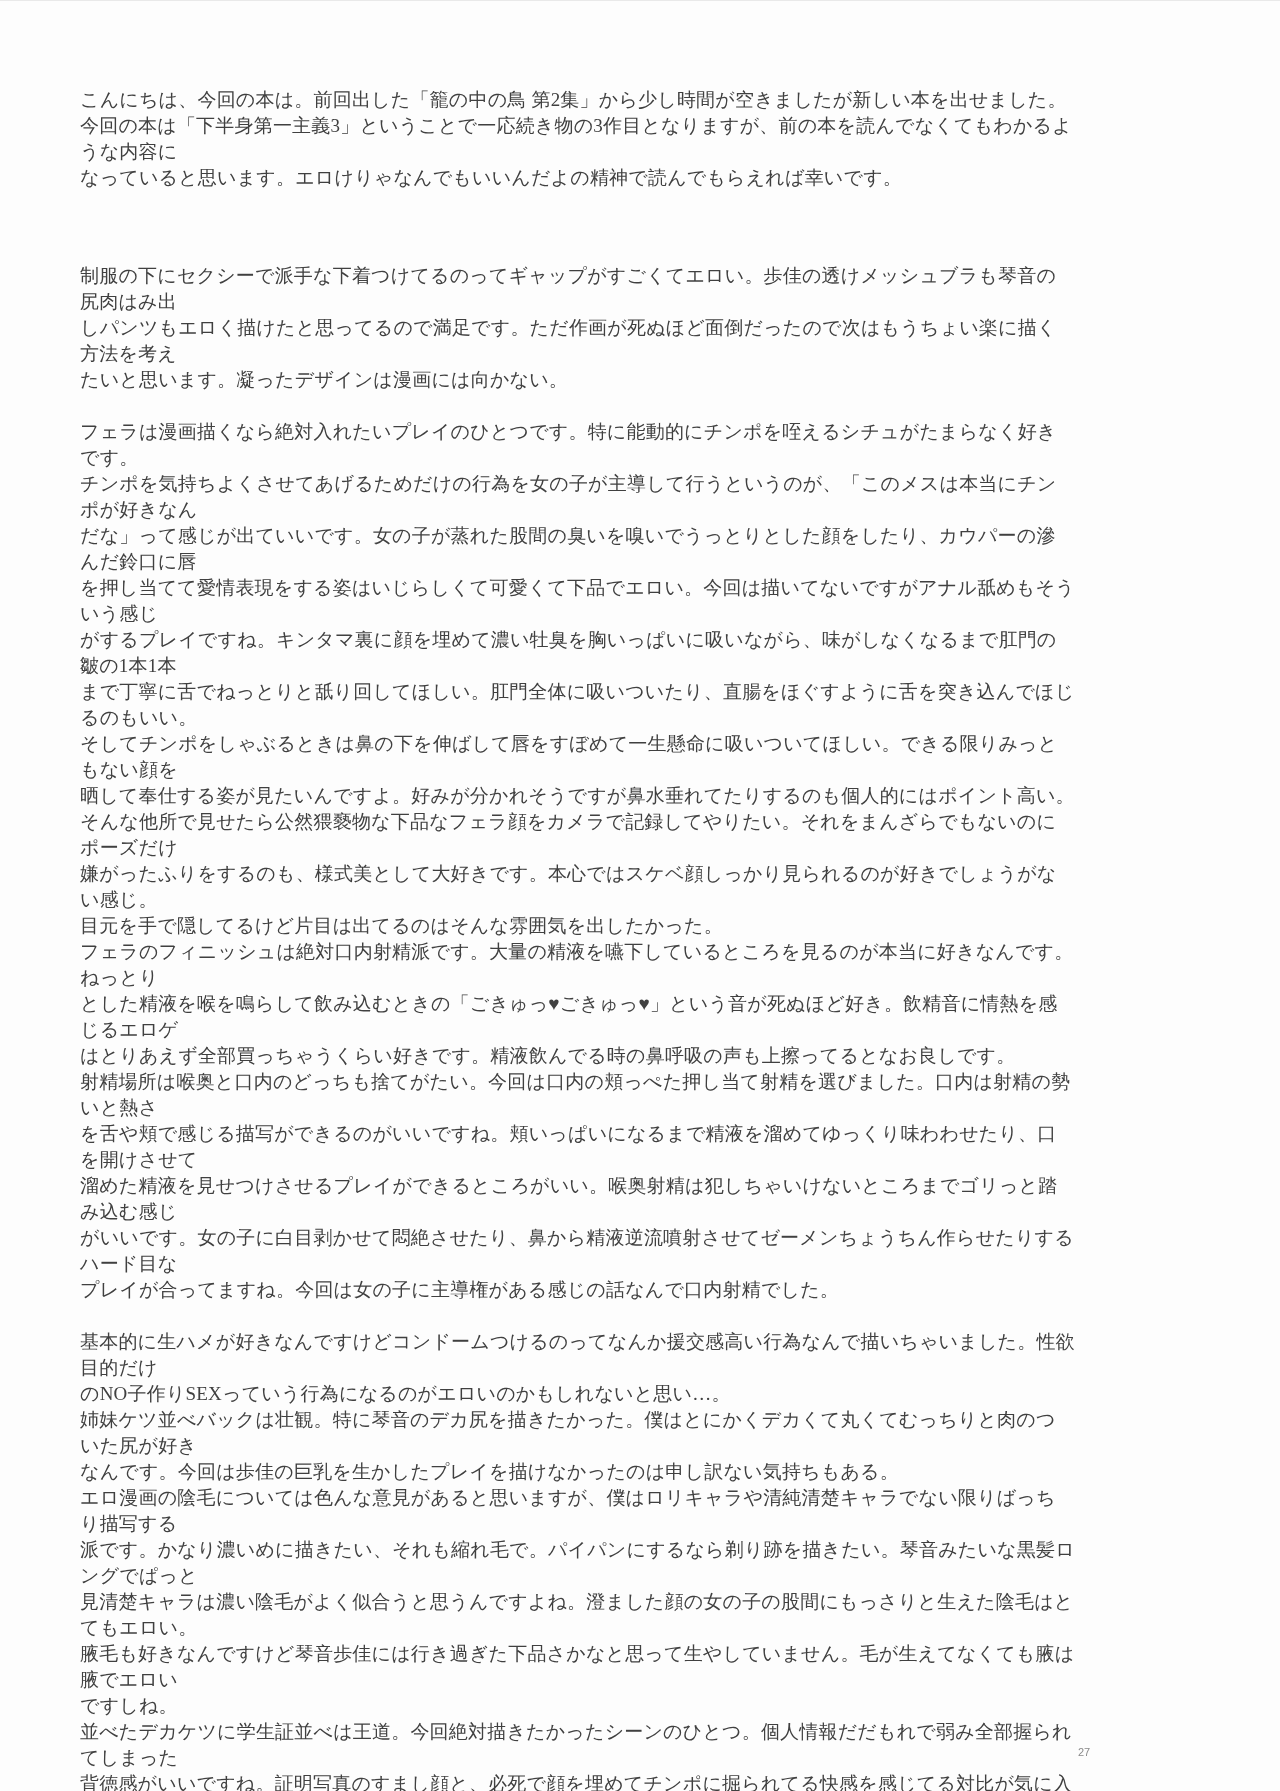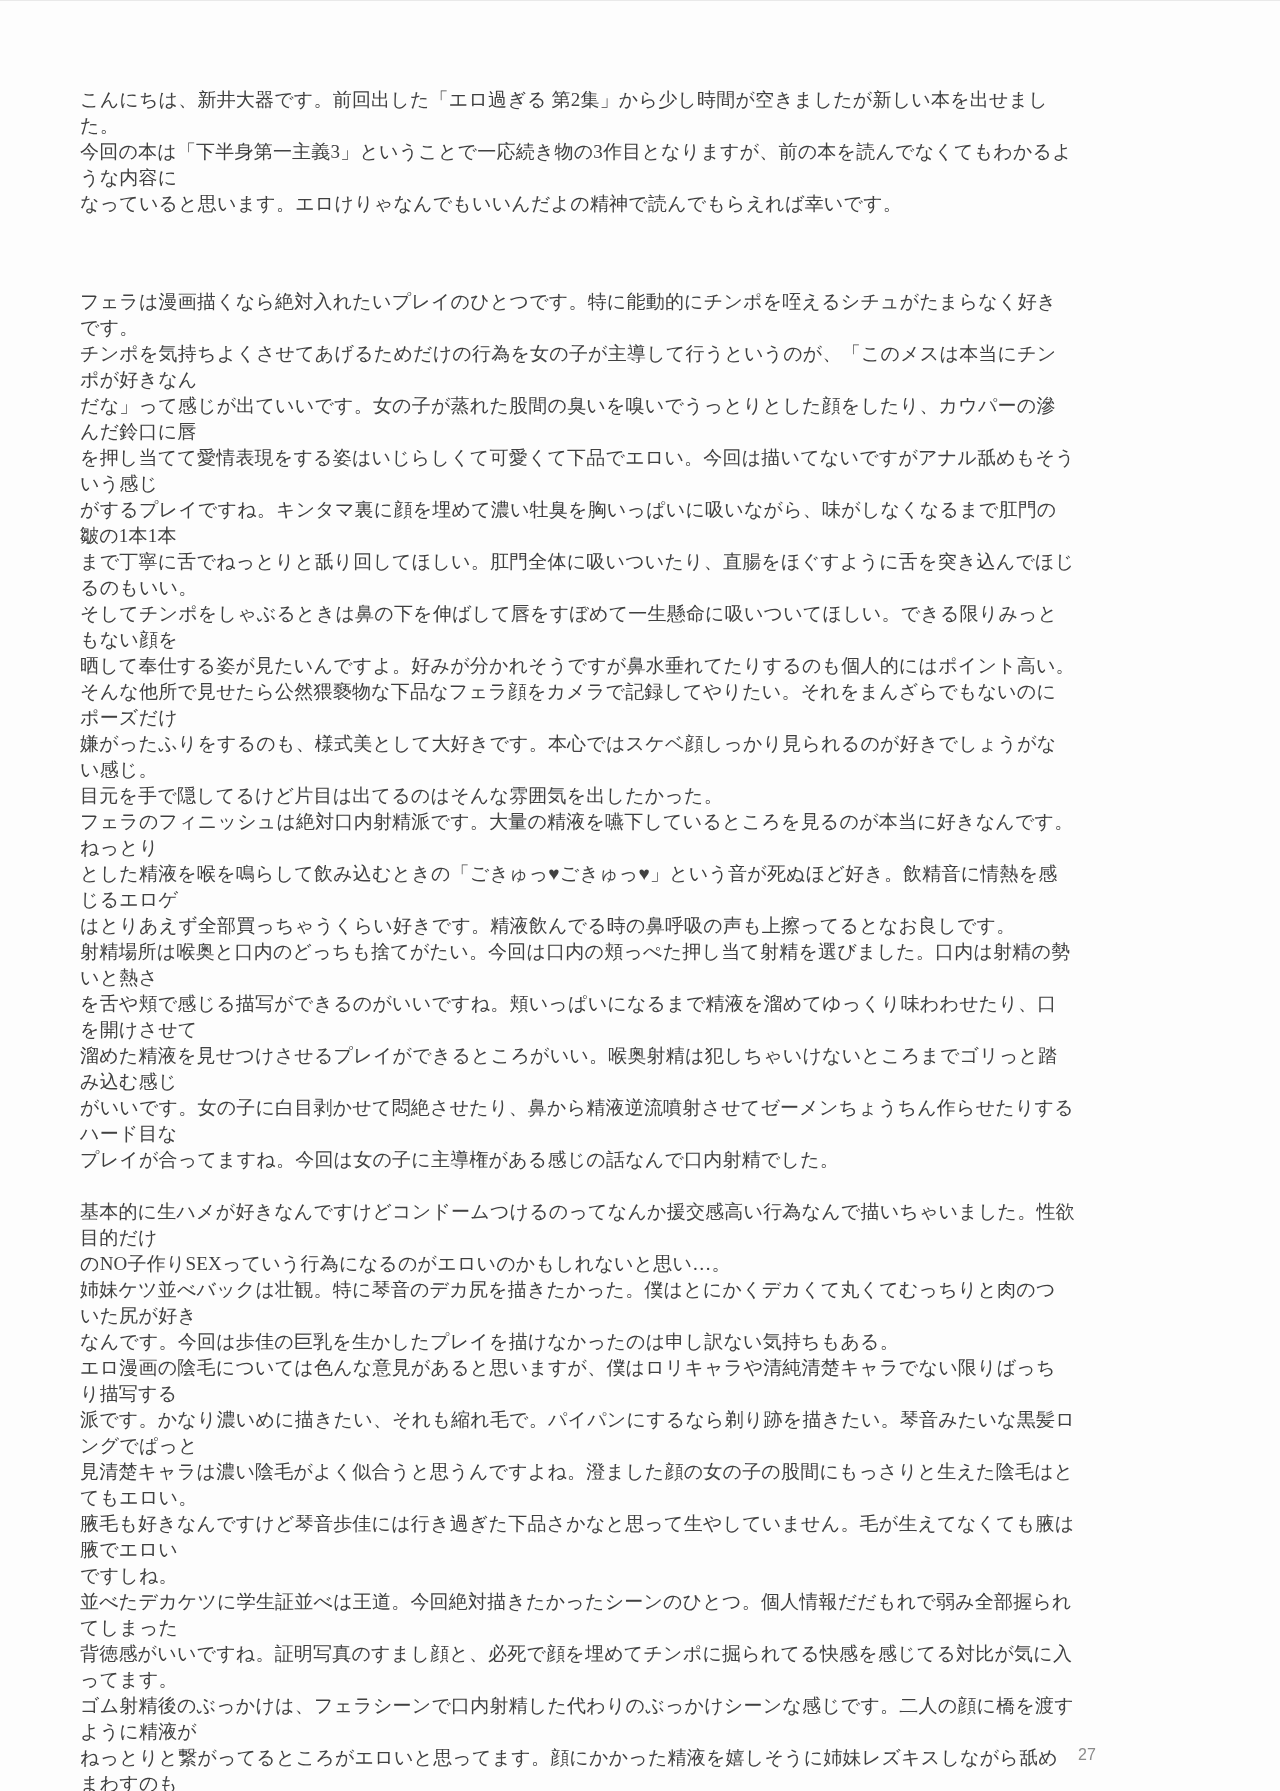--- a/index.html
+++ b/index.html
@@ -32,32 +32,35 @@
     letter-spacing: 0.2px;
   }
   .block.gap-large {
     margin-bottom: 72px;
   }
   .page-number {
     position: absolute;
     left: 1078px;
     top: 1745px;
     font-family: "Liberation Sans", "DejaVu Sans", sans-serif;
-    font-size: 16px;
+    font-size: 11px;
     color: #8a8a8a;
   }
 </style>
 </head>
 <body>
 
 <div class="page">
   <div class="text-col">
-    <p class="block gap-large">こんにちは、新井大器です。前回出した「エロ過ぎる 第2集」から少し時間が空きましたが新しい本を出せました。
+    <p class="block gap-large">こんにちは、今回の本は。前回出した「籠の中の鳥 第2集」から少し時間が空きましたが新しい本を出せました。
 今回の本は「下半身第一主義3」ということで一応続き物の3作目となりますが、前の本を読んでなくてもわかるような内容に
 なっていると思います。エロけりゃなんでもいいんだよの精神で読んでもらえれば幸いです。</p>
+    <p class="block">制服の下にセクシーで派手な下着つけてるのってギャップがすごくてエロい。歩佳の透けメッシュブラも琴音の尻肉はみ出
+しパンツもエロく描けたと思ってるので満足です。ただ作画が死ぬほど面倒だったので次はもうちょい楽に描く方法を考え
+たいと思います。凝ったデザインは漫画には向かない。</p>
     <p class="block">フェラは漫画描くなら絶対入れたいプレイのひとつです。特に能動的にチンポを咥えるシチュがたまらなく好きです。
 チンポを気持ちよくさせてあげるためだけの行為を女の子が主導して行うというのが、「このメスは本当にチンポが好きなん
 だな」って感じが出ていいです。女の子が蒸れた股間の臭いを嗅いでうっとりとした顔をしたり、カウパーの滲んだ鈴口に唇
 を押し当てて愛情表現をする姿はいじらしくて可愛くて下品でエロい。今回は描いてないですがアナル舐めもそういう感じ
 がするプレイですね。キンタマ裏に顔を埋めて濃い牡臭を胸いっぱいに吸いながら、味がしなくなるまで肛門の皺の1本1本
 まで丁寧に舌でねっとりと舐り回してほしい。肛門全体に吸いついたり、直腸をほぐすように舌を突き込んでほじるのもいい。
 そしてチンポをしゃぶるときは鼻の下を伸ばして唇をすぼめて一生懸命に吸いついてほしい。できる限りみっともない顔を
 晒して奉仕する姿が見たいんですよ。好みが分かれそうですが鼻水垂れてたりするのも個人的にはポイント高い。
 そんな他所で見せたら公然猥褻物な下品なフェラ顔をカメラで記録してやりたい。それをまんざらでもないのにポーズだけ
 嫌がったふりをするのも、様式美として大好きです。本心ではスケベ顔しっかり見られるのが好きでしょうがない感じ。

